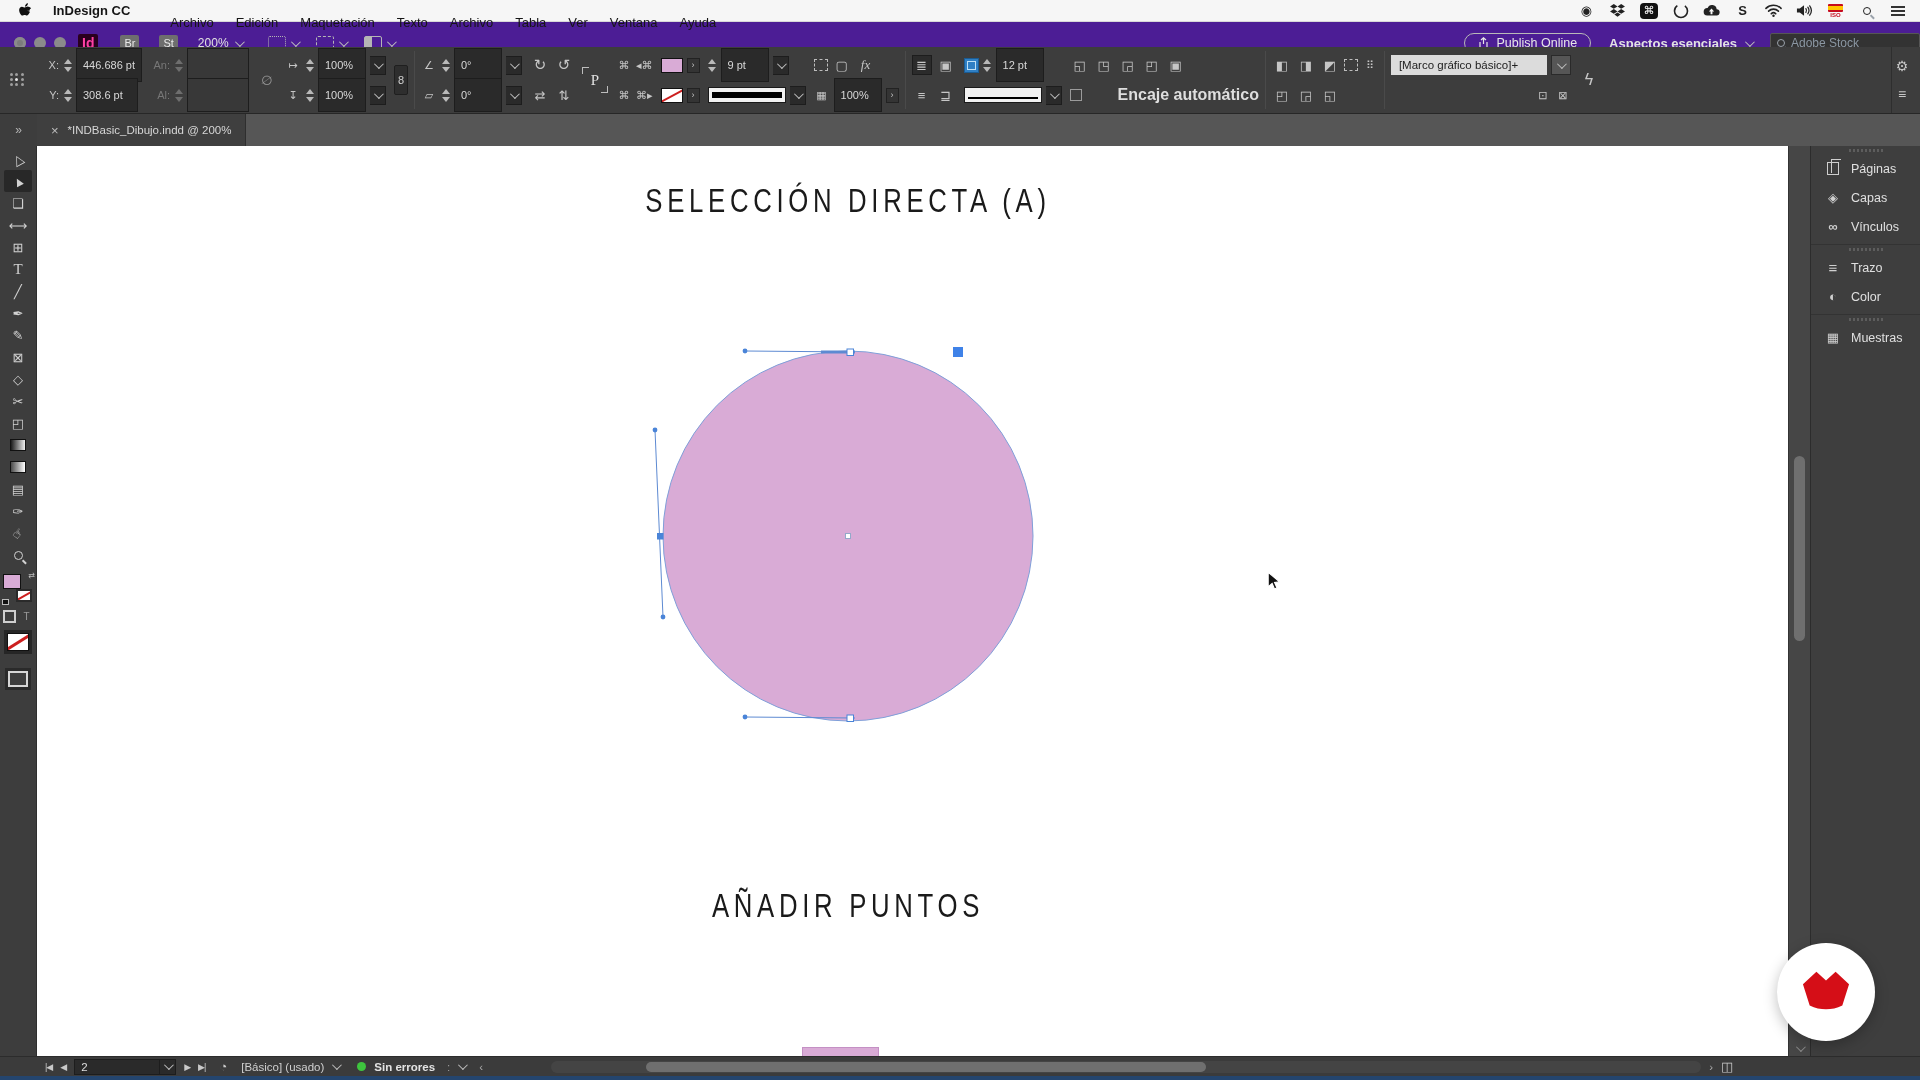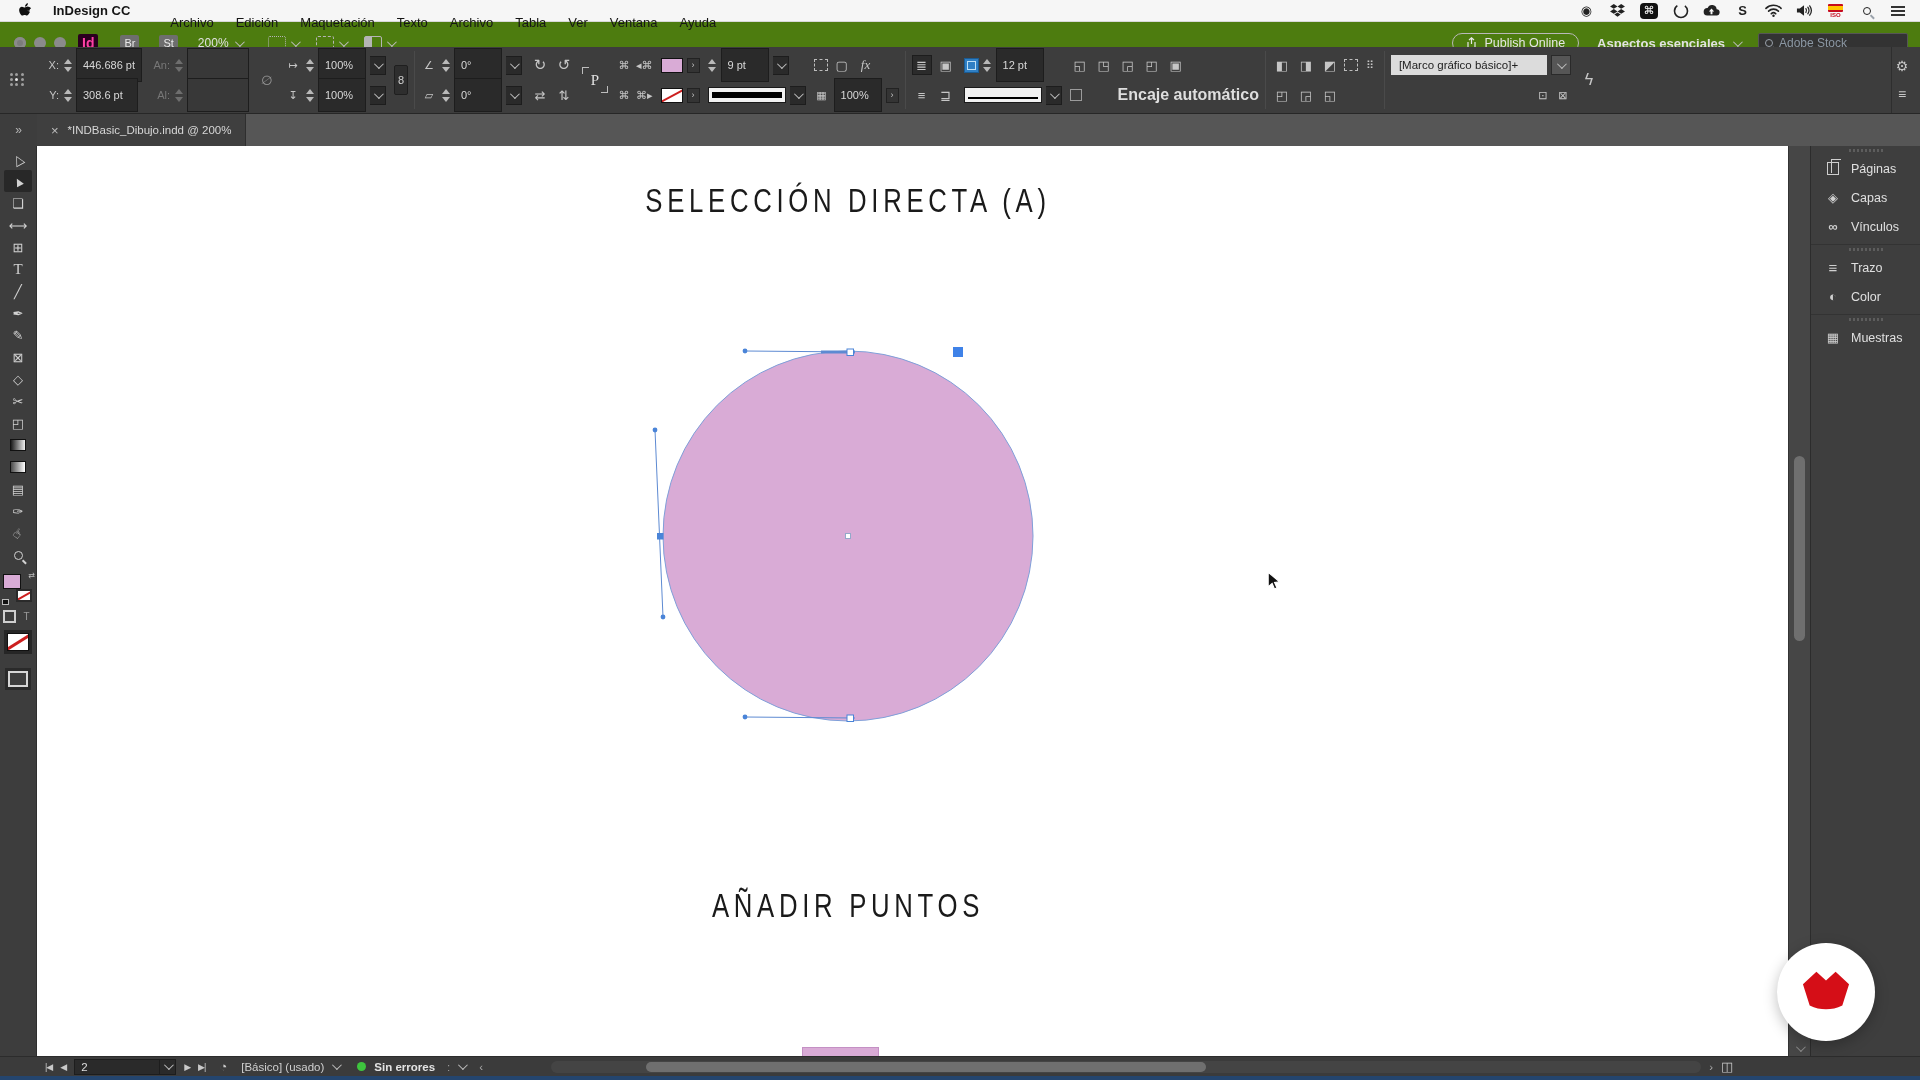--- a/index.html
+++ b/index.html
@@ -15,34 +15,34 @@
   .mb-right { margin-left:auto; display:flex; align-items:center; gap:14px; padding-right:14px; }
   .mbi { width:17px; height:16px; display:flex; align-items:center; justify-content:center; font-size:13px; color:#222;}
   .cmdchip { background:#111; color:#fff; border-radius:4px; font-size:11px; width:18px; height:16px; display:flex; align-items:center; justify-content:center;}
   .flag { display:flex; flex-direction:column; align-items:center; }
   .flag .stripes { width:15px; height:8px; background:linear-gradient(#c60b1e 25%, #ffc400 25%, #ffc400 75%, #c60b1e 75%); border-radius:1px;}
   .flag .iso { font-size:6px; font-weight:bold; color:#c60b1e; line-height:6px;}
   .i-lines { width:14px; height:10px; border-top:2px solid #333; border-bottom:2px solid #333; position:relative;}
   .i-lines::after { content:""; position:absolute; left:0; right:0; top:2px; border-top:2px solid #333;}
 
   
-  .titlebar { position:absolute; top:22px; left:0; width:1920px; height:43px; background:#4d7c0f;
+  .titlebar { position:absolute; top:22px; left:0; width:1920px; height:43px; background:#4c1d95;
     display:flex; align-items:center; color:#cfcfcf; font-size:12px; border-bottom:1px solid #2b2b2b;}
   .tl { width:12px; height:12px; border-radius:50%; background:#8b8b8b; margin-right:8px; }
   .tl.first { background:#7c7c7c; box-shadow:inset 0 0 0 3px #8b8b8b; }
   .tlwrap { display:flex; align-items:center; padding-left:14px; width:78px;}
   .idlogo { color:#ff3fa4; font-weight:bold; font-size:14px; margin-right:22px; background:#2a001f; padding:1px 4px; border-radius:2px;}
   .chip { background:#6e6e6e; color:#e8e8e8; font-size:11px; padding:2px 4px; border-radius:2px; margin-right:20px;}
   .zoomsel { display:flex; align-items:center; gap:6px; margin-right:26px; color:#e0e0e0;}
   .cv { width:7px; height:7px; border-right:1.5px solid #bdbdbd; border-bottom:1.5px solid #bdbdbd; transform:rotate(45deg) translateY(-2px); display:inline-block;}
   .viewbtn { display:flex; align-items:center; gap:5px; margin-right:18px; color:#c9c9c9;}
   .vb-ic { width:18px; height:14px; border:1px dotted #b5b5b5; border-radius:2px;}
   .vb-ic.solid { border-style:dashed;}
   .vb-ic.split { border-style:solid; background:linear-gradient(90deg,#b5b5b5 45%, transparent 45%);}
-  .tb-right { margin-left:auto; display:flex; align-items:center; gap:18px; padding-right:12px;}
+  .tb-right { margin-left:auto; display:flex; align-items:center; gap:18px; padding-right:0;}
   .publish { display:flex; align-items:center; gap:7px; border:1px solid #b9b9b9; border-radius:11px; padding:2px 13px; color:#e6e6e6; font-size:12.5px;}
   .workspace { display:flex; align-items:center; gap:8px; font-weight:bold; color:#e2e2e2; font-size:13px;}
   .stockbox { display:flex; align-items:center; gap:6px; background:#333; border:1px solid #565656; border-radius:2px; width:150px; height:20px; padding:0 6px; color:#8b97a3; font-size:12px;}
   .mag { width:8px; height:8px; border:1.5px solid #9aa2ab; border-radius:50%; position:relative; flex:0 0 auto;}
   .mag::after { content:""; position:absolute; width:5px; height:1.5px; background:#9aa2ab; transform:rotate(45deg); left:6px; top:8px;}
 
   
   .controlbar { position:absolute; top:47px; left:0; width:1920px; height:67px; background:#3d3d3d;
     border-bottom:1px solid #272727; display:flex; align-items:stretch; color:#c9c9c9; font-size:11px; overflow:hidden;}
   .cbcol { display:flex; flex-direction:column; justify-content:space-evenly; padding:0 4px;}

